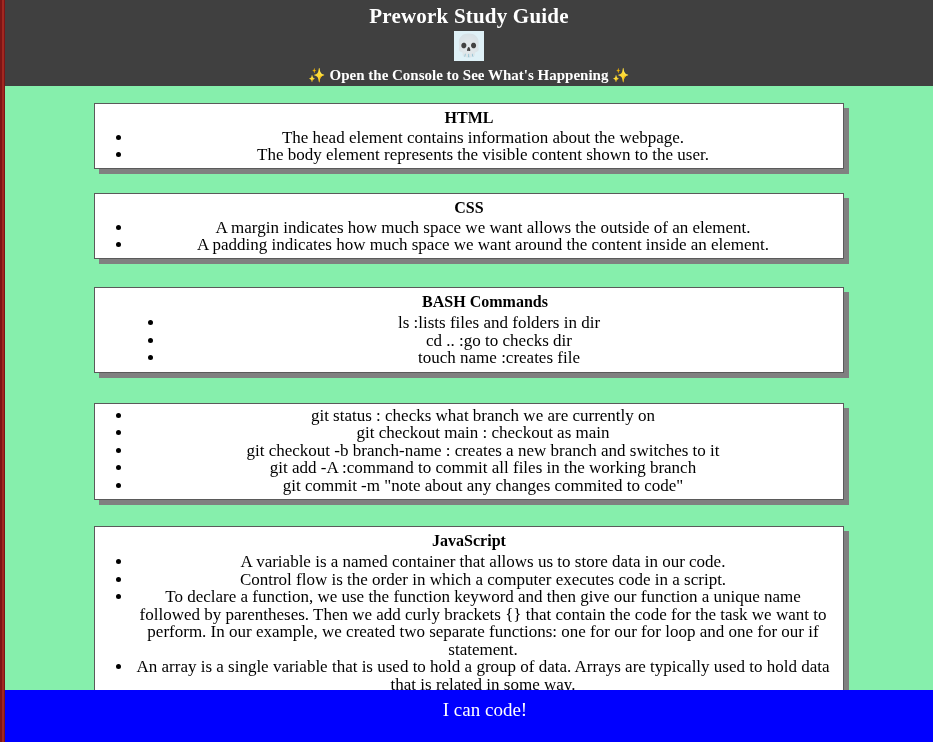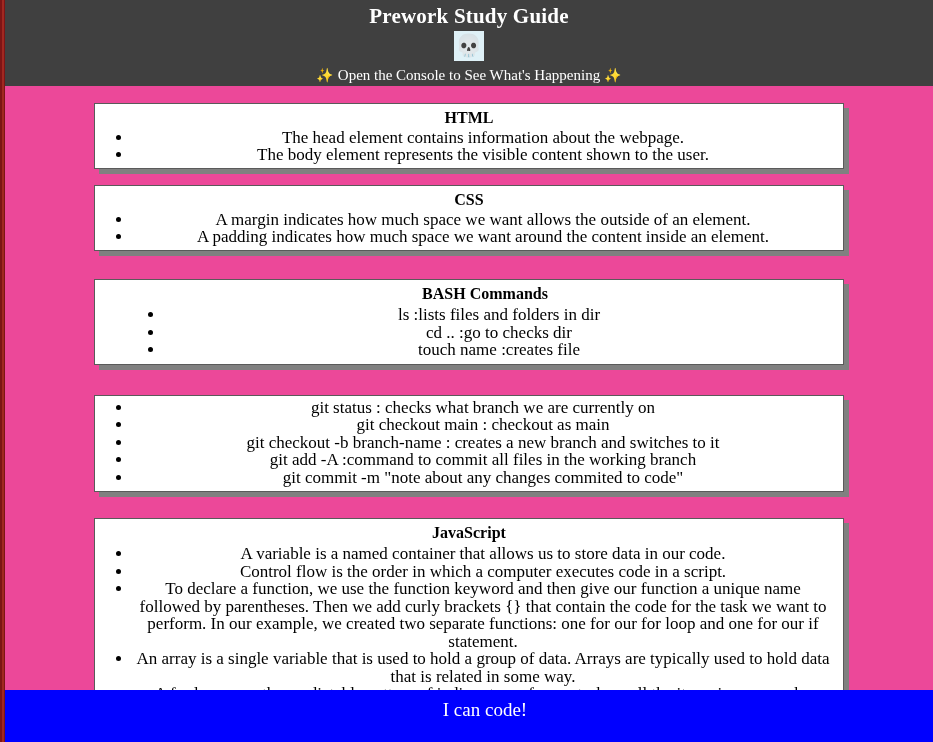--- a/index.html
+++ b/index.html
@@ -72,39 +72,39 @@
   }
   .header-emoji {
     font-size: 22px;
     line-height: 22px;
     font-family: "DejaVu Sans", sans-serif;
     color: #111111;
   }
 
   .site-subtitle {
     font-size: 15px;
-    font-weight: normal;
+    font-weight: bold;
     line-height: 18px;
     margin: 5px 0 0 0;
     color: #ffffff;
   }
   .sparkle {
     color: #ffd700;
     font-family: "DejaVu Sans", sans-serif;
     font-size: 14px;
   }
 
   
   .main-content {
     position: absolute;
     left: 5px;
     top: 86px;
     width: 928px;
     height: 604px;
-    background: #ec4899;
+    background: #86efac;
   }
 
   .card {
     position: relative;
     margin: 0 auto;
     width: 750px;
     background: #ffffff;
     border: 1px solid #5a5a5a;
     box-shadow: 5px 5px 0 0 #808080;
     padding: 3px 0 5px 0;
@@ -129,21 +129,21 @@
     font-size: 17px;
     line-height: 16.5px;
     color: #000000;
     margin: 0;
     padding: 0;
     text-align: center;
   }
 
   
   .section-html   { margin-top: 17px; }
-  .section-css    { margin-top: 16px; font-family: Liberation Serif, serif; }
+  .section-css    { margin-top: 24px; font-family: Liberation Serif, serif; }
   .section-bash   { margin-top: 28px; padding-left: 32px; }
   .section-bash .card-list li { line-height: 17.5px; }
   .section-git    { margin-top: 30px; }
   .section-git .card-list li { line-height: 17.5px; }
   .section-js     { margin-top: 26px; }
   .section-js .card-list li { line-height: 17.5px; }
 
   
   .site-footer {
     position: absolute;

